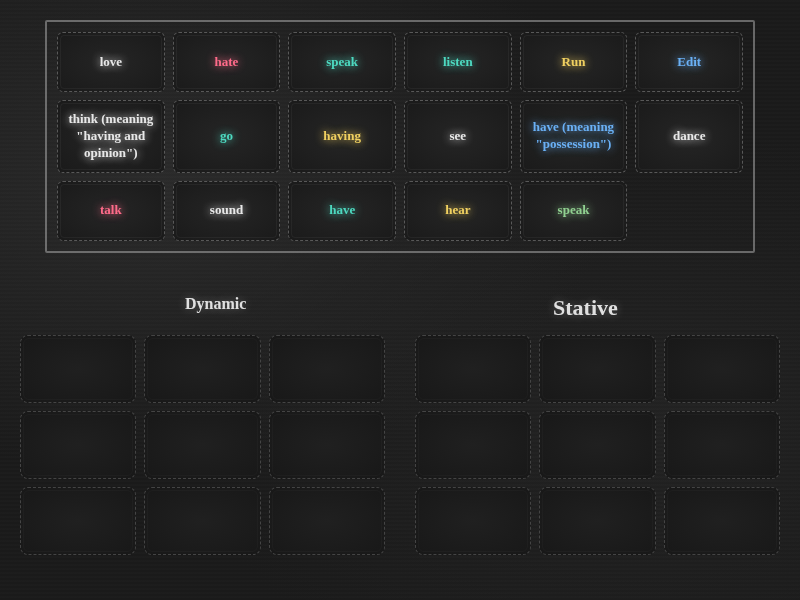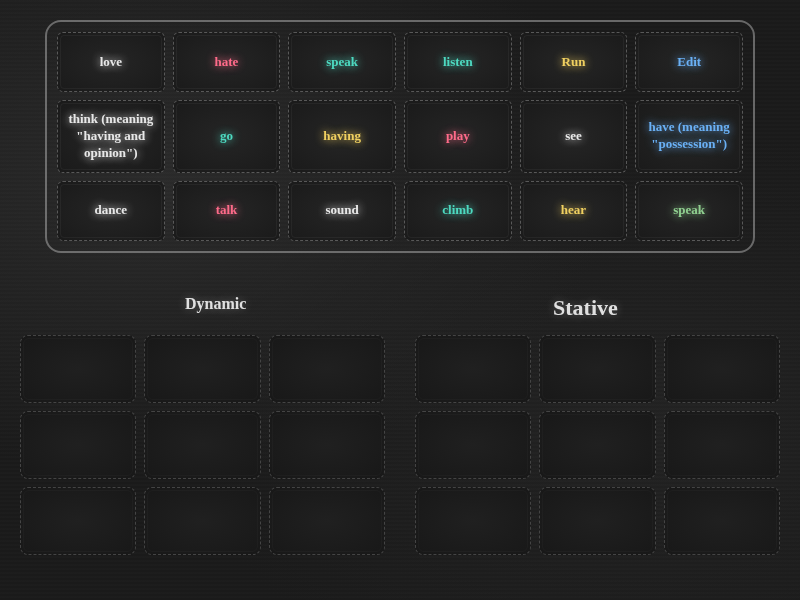--- a/index.html
+++ b/index.html
@@ -31,21 +31,21 @@
         );
       pointer-events: none;
     }
 
     .source-area {
       position: absolute;
       top: 20px;
       left: 45px;
       right: 45px;
       border: 2px solid rgba(180, 180, 180, 0.5);
-      border-radius: 16px;
+      border-radius: 2px;
       padding: 10px;
       display: grid;
       grid-template-columns: repeat(6, 1fr);
       grid-template-rows: repeat(3, auto);
       gap: 8px;
     }
 
     .word-card {
       background-color: #1c1c1c;
       background-image: radial-gradient(ellipse at center, #252525, #1a1a1a);
@@ -174,39 +174,36 @@
     <div class="word-card">
       <span class="color-white">think (meaning "having and opinion")</span>
     </div>
     <div class="word-card">
       <span class="color-teal">go</span>
     </div>
     <div class="word-card">
       <span class="color-yellow">having</span>
     </div>
     <div class="word-card">
-      <span class="color-pink">play</span>
-    </div>
-    <div class="word-card">
       <span class="color-white">see</span>
     </div>
     <div class="word-card">
       <span class="color-blue">have (meaning "possession")</span>
     </div>
     <div class="word-card">
       <span class="color-white">dance</span>
     </div>
     <div class="word-card">
       <span class="color-pink">talk</span>
     </div>
     <div class="word-card">
       <span class="color-white">sound</span>
     </div>
     <div class="word-card">
-      <span class="color-teal">climb</span>
+      <span class="color-teal">have</span>
     </div>
     <div class="word-card">
       <span class="color-yellow">hear</span>
     </div>
     <div class="word-card">
       <span class="color-green">speak</span>
     </div>
   </div>
 
 <div class="section-labels">

